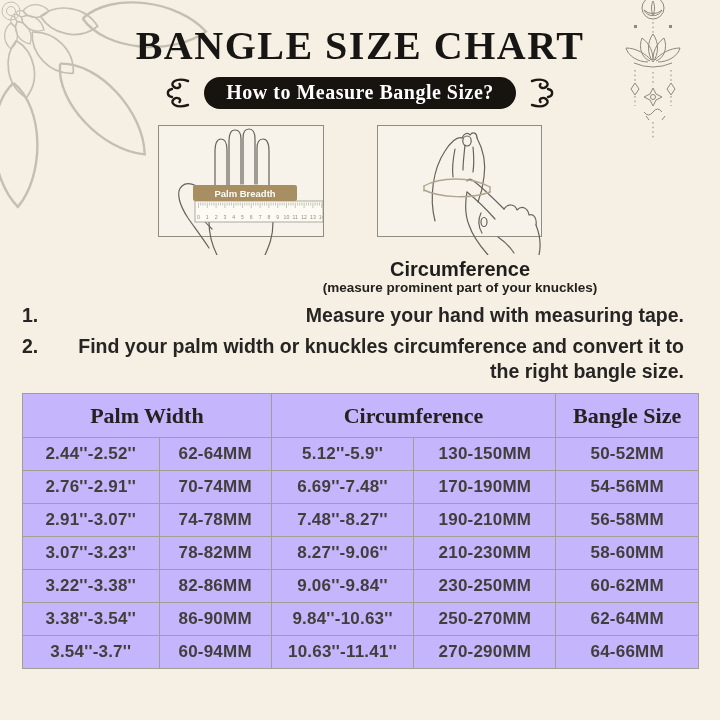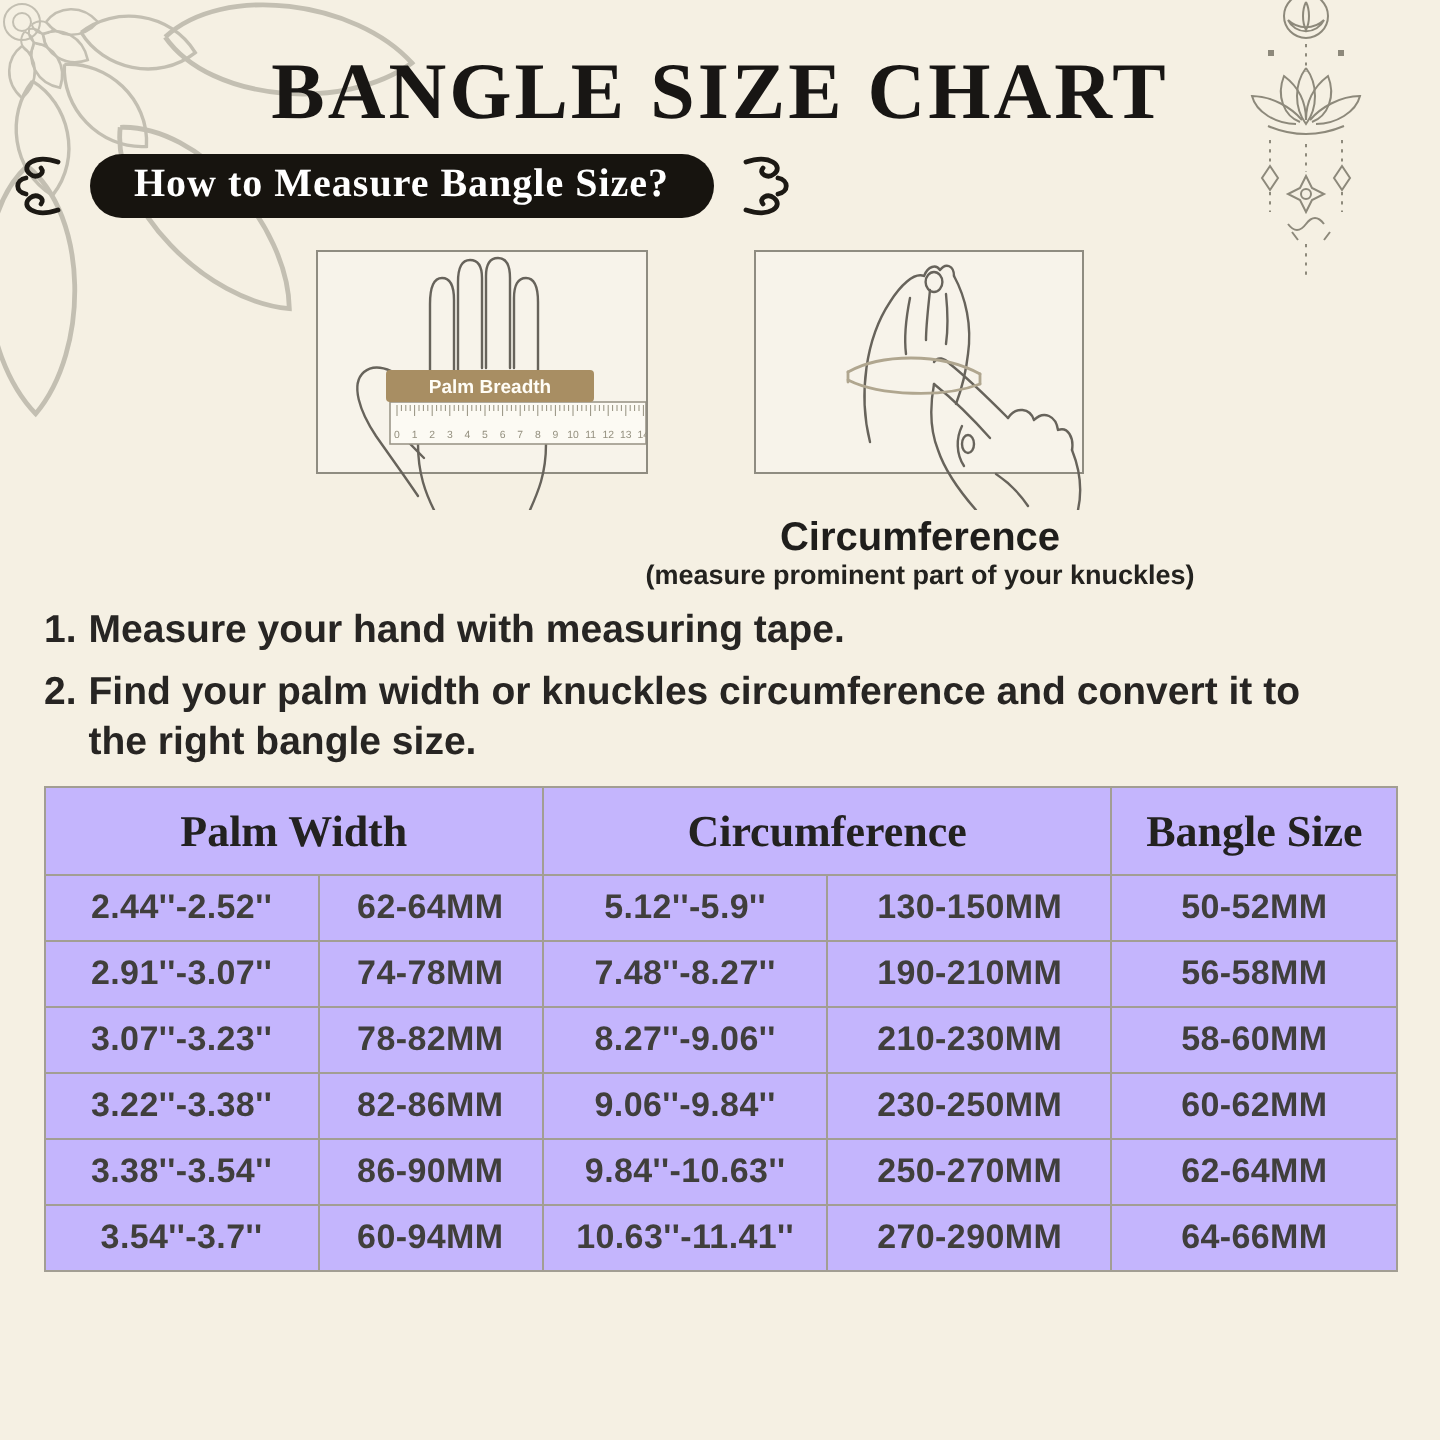--- a/index.html
+++ b/index.html
@@ -9,41 +9,41 @@
 
   
   .mandala { position:absolute; left:-14px; top:-14px; pointer-events:none; }
   .ornament { position:absolute; left:598px; top:0; pointer-events:none; }
 
   
   .title { position:absolute; top:22px; left:0; width:720px; text-align:center;
            font-family:"Liberation Serif", serif; font-weight:bold; font-size:40px;
            letter-spacing:1.5px; color:#181614; }
   .badge-row { position:absolute; top:76px; left:0; width:720px; height:34px;
-               display:flex; align-items:center; justify-content:flex-start; gap:13px; }
+               display:flex; align-items:center; justify-content:center; gap:13px; }
   .badge { background:#17140f; color:#fff; font-family:"Liberation Serif", serif;
            font-weight:bold; font-size:20px; letter-spacing:0.5px;
            padding:3px 22px 5px 22px; border-radius:17px; line-height:1.2; }
   .flourish { display:block; }
 
   
   .fig-box { position:absolute; top:125px; height:112px; border:1px solid #8f8c81; background:#f7f3ea; }
   .fig-box.left  { left:158px; width:166px; }
   .fig-box.right { left:377px; width:165px; }
   .fig-caption { position:absolute; top:258px; text-align:center; font-size:20px; font-weight:bold; color:#1f1e1c; }
   .fig-caption.w { left:158px; width:166px; }
   .fig-caption.c { left:340px; width:240px; }
   .fig-note { position:absolute; top:280px; left:315px; width:290px; text-align:center;
               font-size:13.5px; font-weight:bold; color:#23221f; }
 
   
   .instructions { position:absolute; left:22px; top:303px; width:662px; }
   .instr { display:flex; gap:6px; font-size:19.5px; font-weight:bold; line-height:1.32; color:#272523; margin-bottom:5px; }
   .instr-num { flex:0 0 auto; }
-  .instr-text { flex:1 1 auto; }
+  .instr-text { flex:1 1 auto;text-align:right; }
 
   
   .size-table { position:absolute; left:22px; top:393px; width:677px;
                 border-collapse:collapse; table-layout:fixed; }
   .size-table th, .size-table td { border:1px solid #a29e93; text-align:center; vertical-align:middle; background:#c4b5fd; }
   .size-table th { height:44px; font-family:"Liberation Serif", serif; font-weight:bold; font-size:22px; color:#232220; }
   .size-table td { height:33px; font-size:17px; font-weight:bold; letter-spacing:0.2px; color:#403f3c; }
 
   svg text { font-family:"Liberation Sans", sans-serif; }
   #ruler-numbers text { font-size:5.2px; fill:#94907f; text-anchor:middle; }
@@ -292,20 +292,27 @@
       </thead>
     <tbody>
         <tr>
           <td>2.44''-2.52''</td>
           <td>62-64MM</td>
           <td>5.12''-5.9''</td>
           <td>130-150MM</td>
           <td>50-52MM</td>
         </tr>
         <tr>
+          <td>2.76''-2.91''</td>
+          <td>70-74MM</td>
+          <td>6.69''-7.48''</td>
+          <td>170-190MM</td>
+          <td>54-56MM</td>
+        </tr>
+        <tr>
           <td>2.91''-3.07''</td>
           <td>74-78MM</td>
           <td>7.48''-8.27''</td>
           <td>190-210MM</td>
           <td>56-58MM</td>
         </tr>
         <tr>
           <td>3.07''-3.23''</td>
           <td>78-82MM</td>
           <td>8.27''-9.06''</td>

